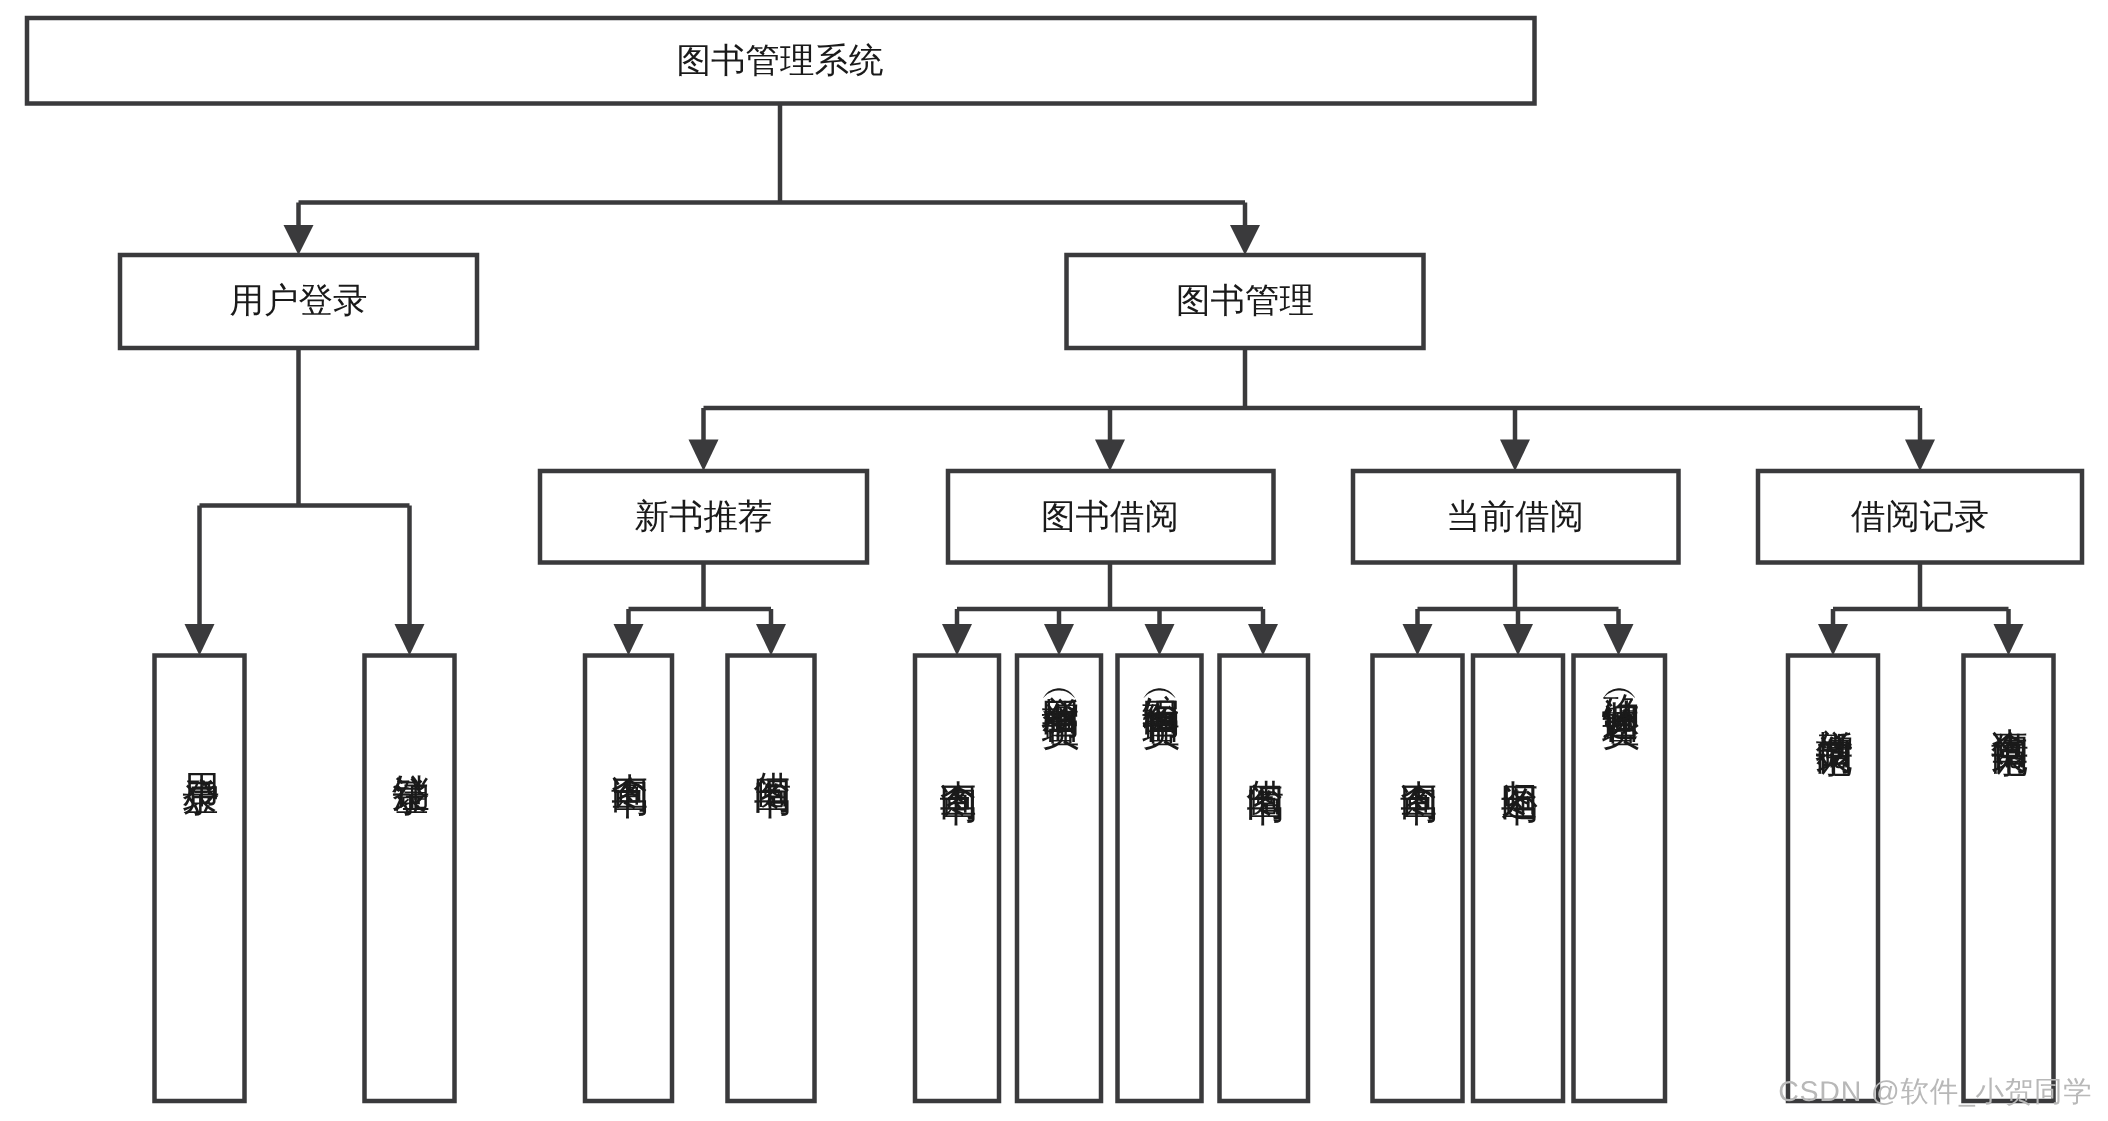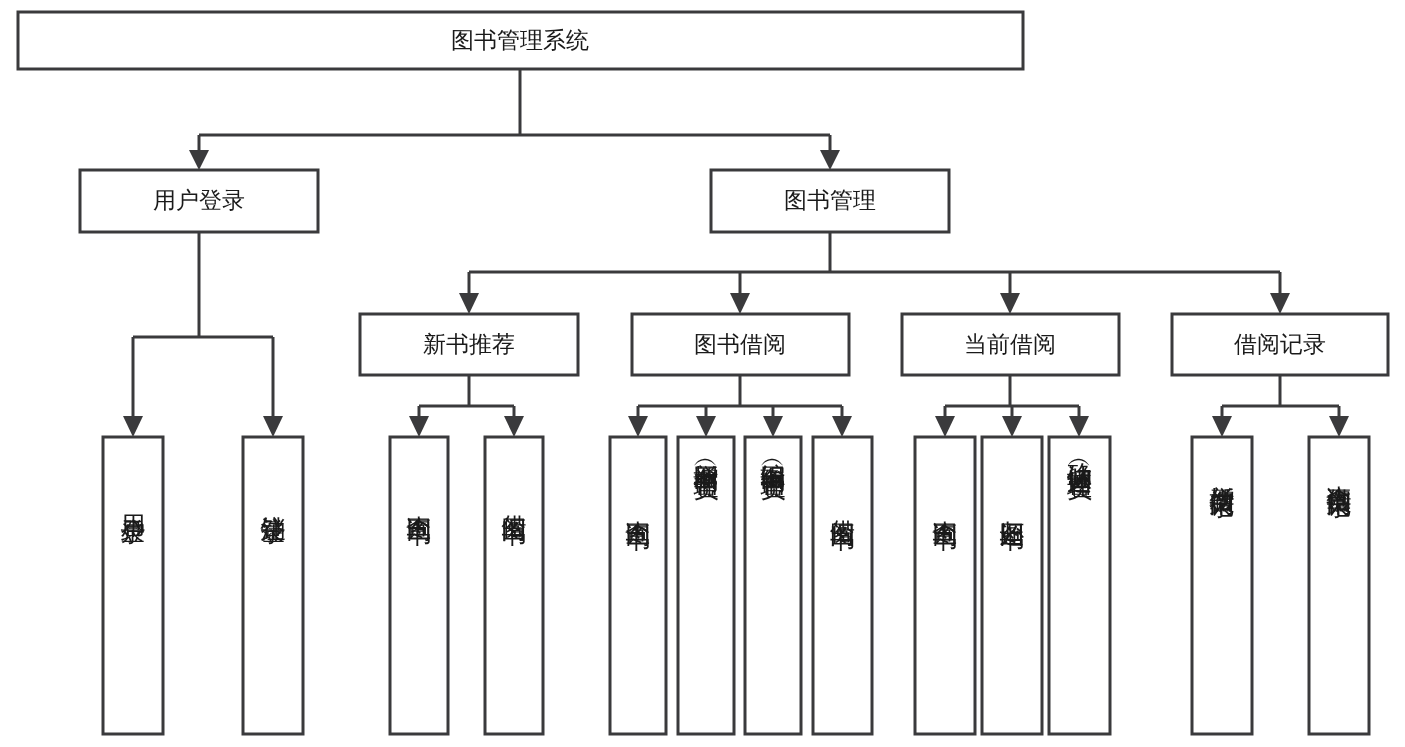--- a/index.html
+++ b/index.html
@@ -220,14 +220,15 @@
   <div class="vtext-wrap" style="left:1049px; top:443px; width:61px; height:291px;">
     <span class="vtext">确认归还（管理员）</span>
   </div>
   <div class="vtext-wrap" style="left:1192px; top:465px; width:60px; height:269px;">
     <span class="vtext">新增借阅记录</span>
   </div>
   <div class="vtext-wrap" style="left:1309px; top:465px; width:60px; height:269px;">
     <span class="vtext">查询借阅记录</span>
   </div>
 
+  <div class="watermark">CSDN @软件_小贺同学</div>
 
 </div>
 
 </body></html>

